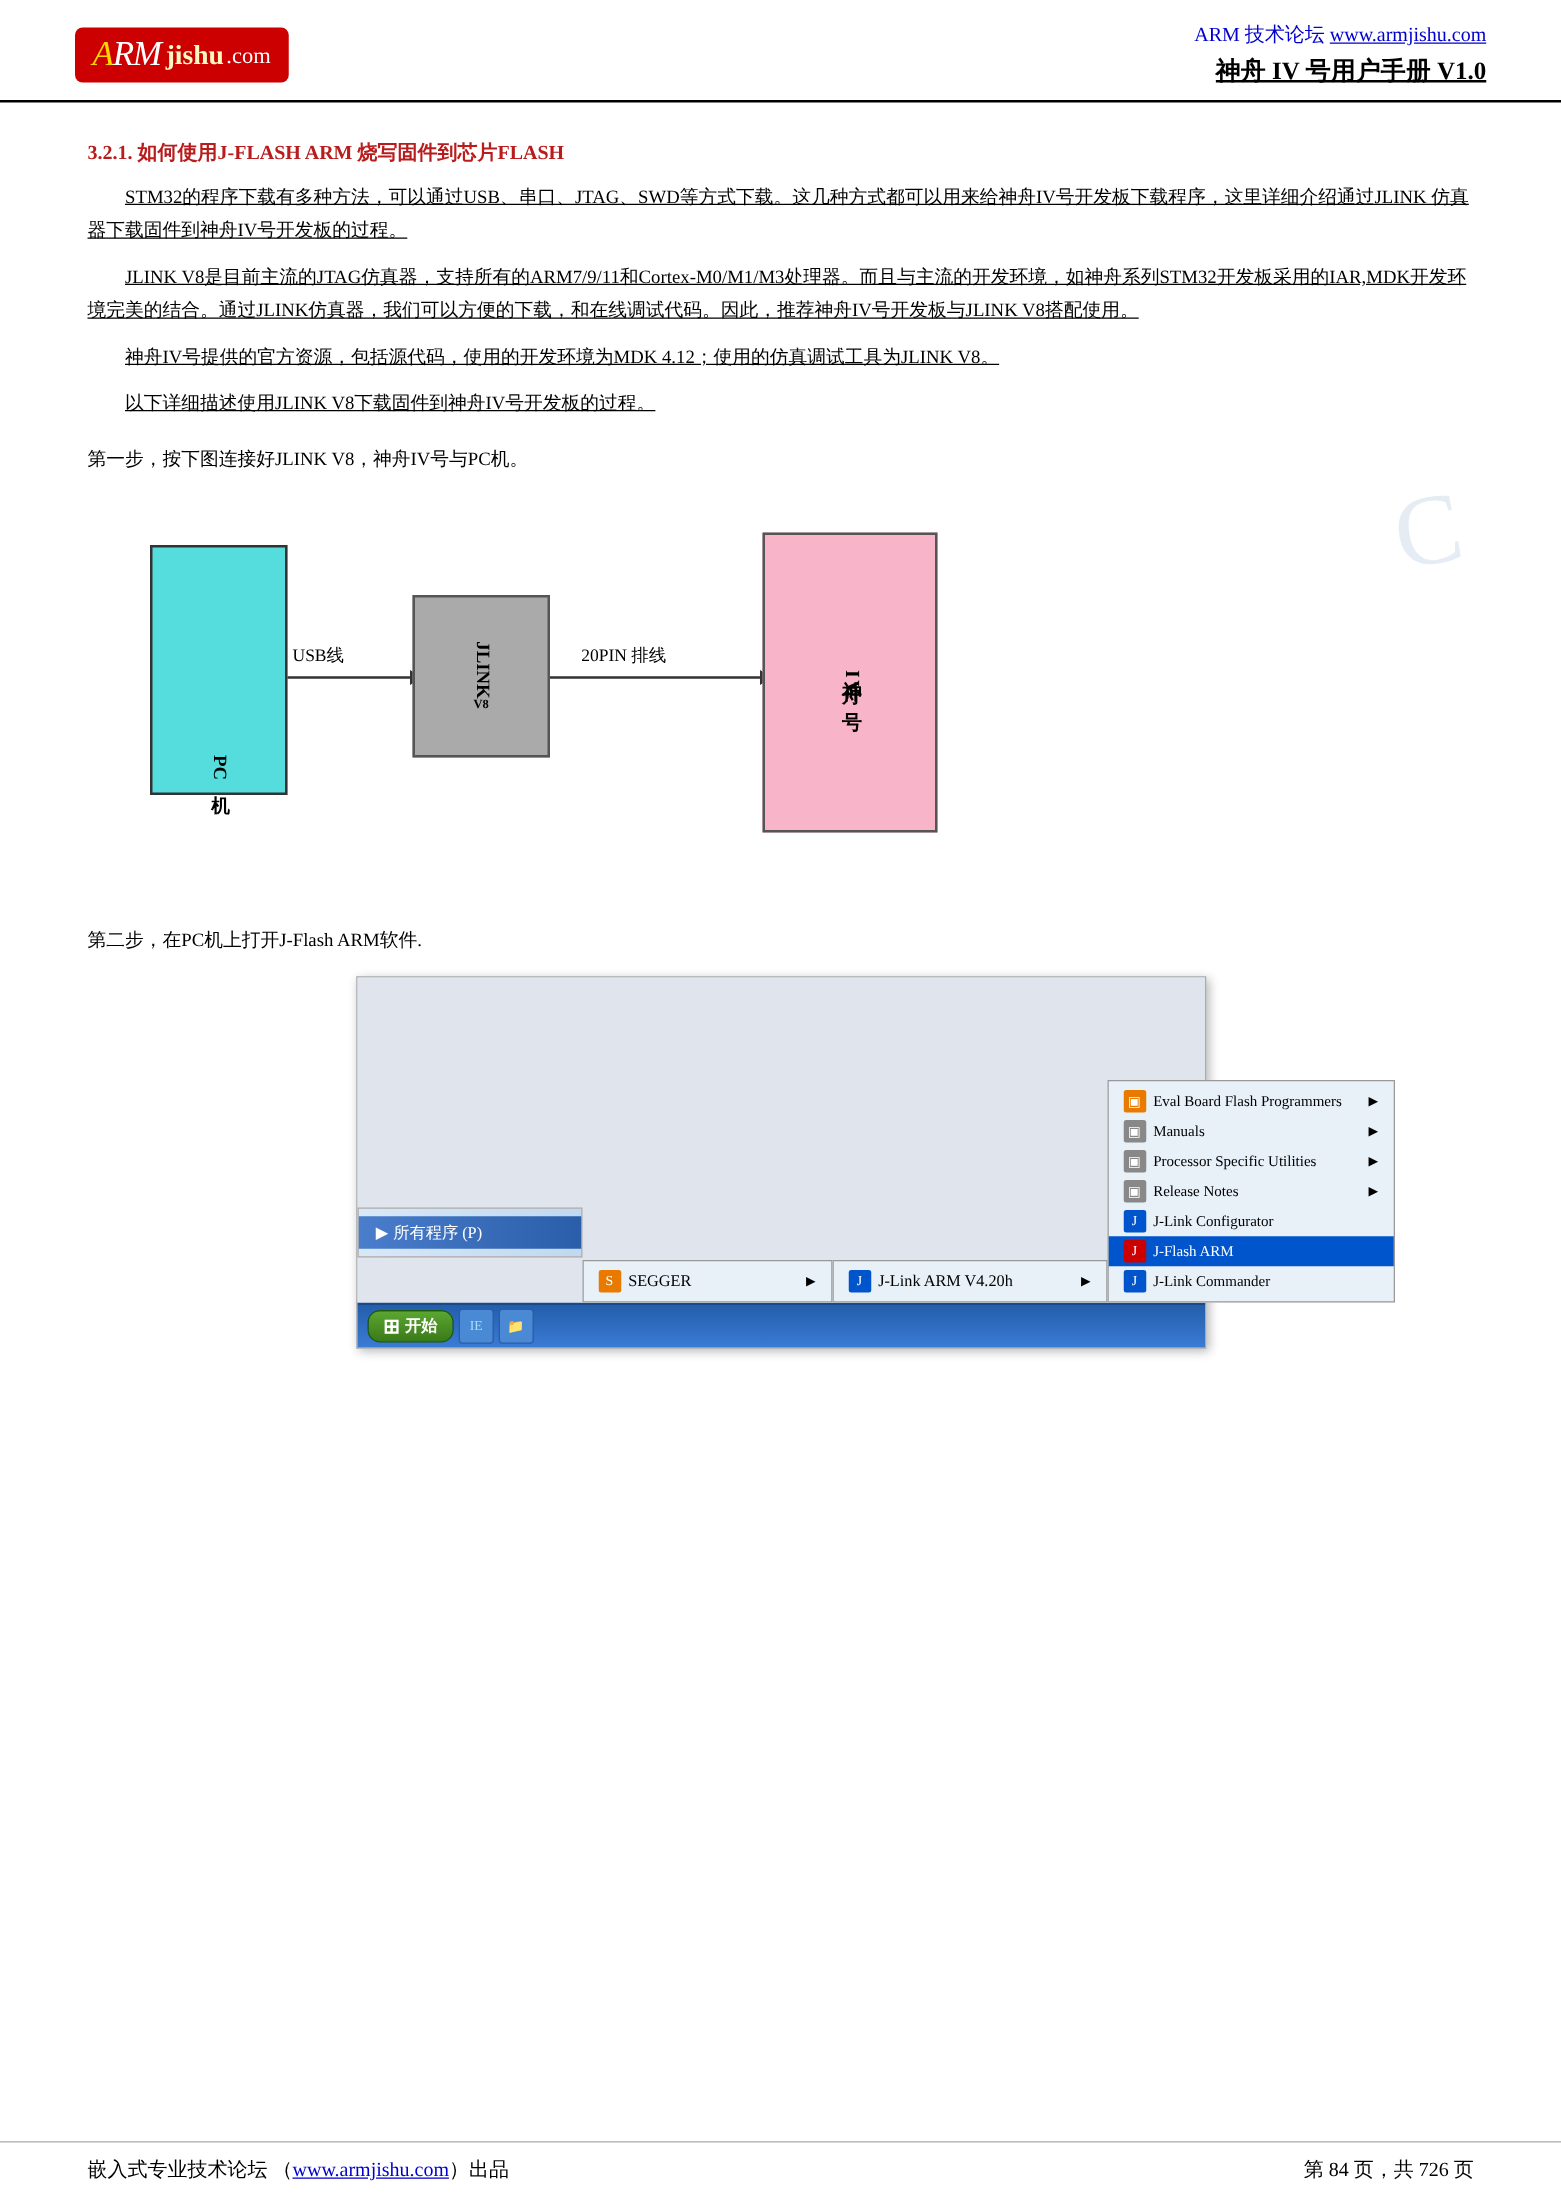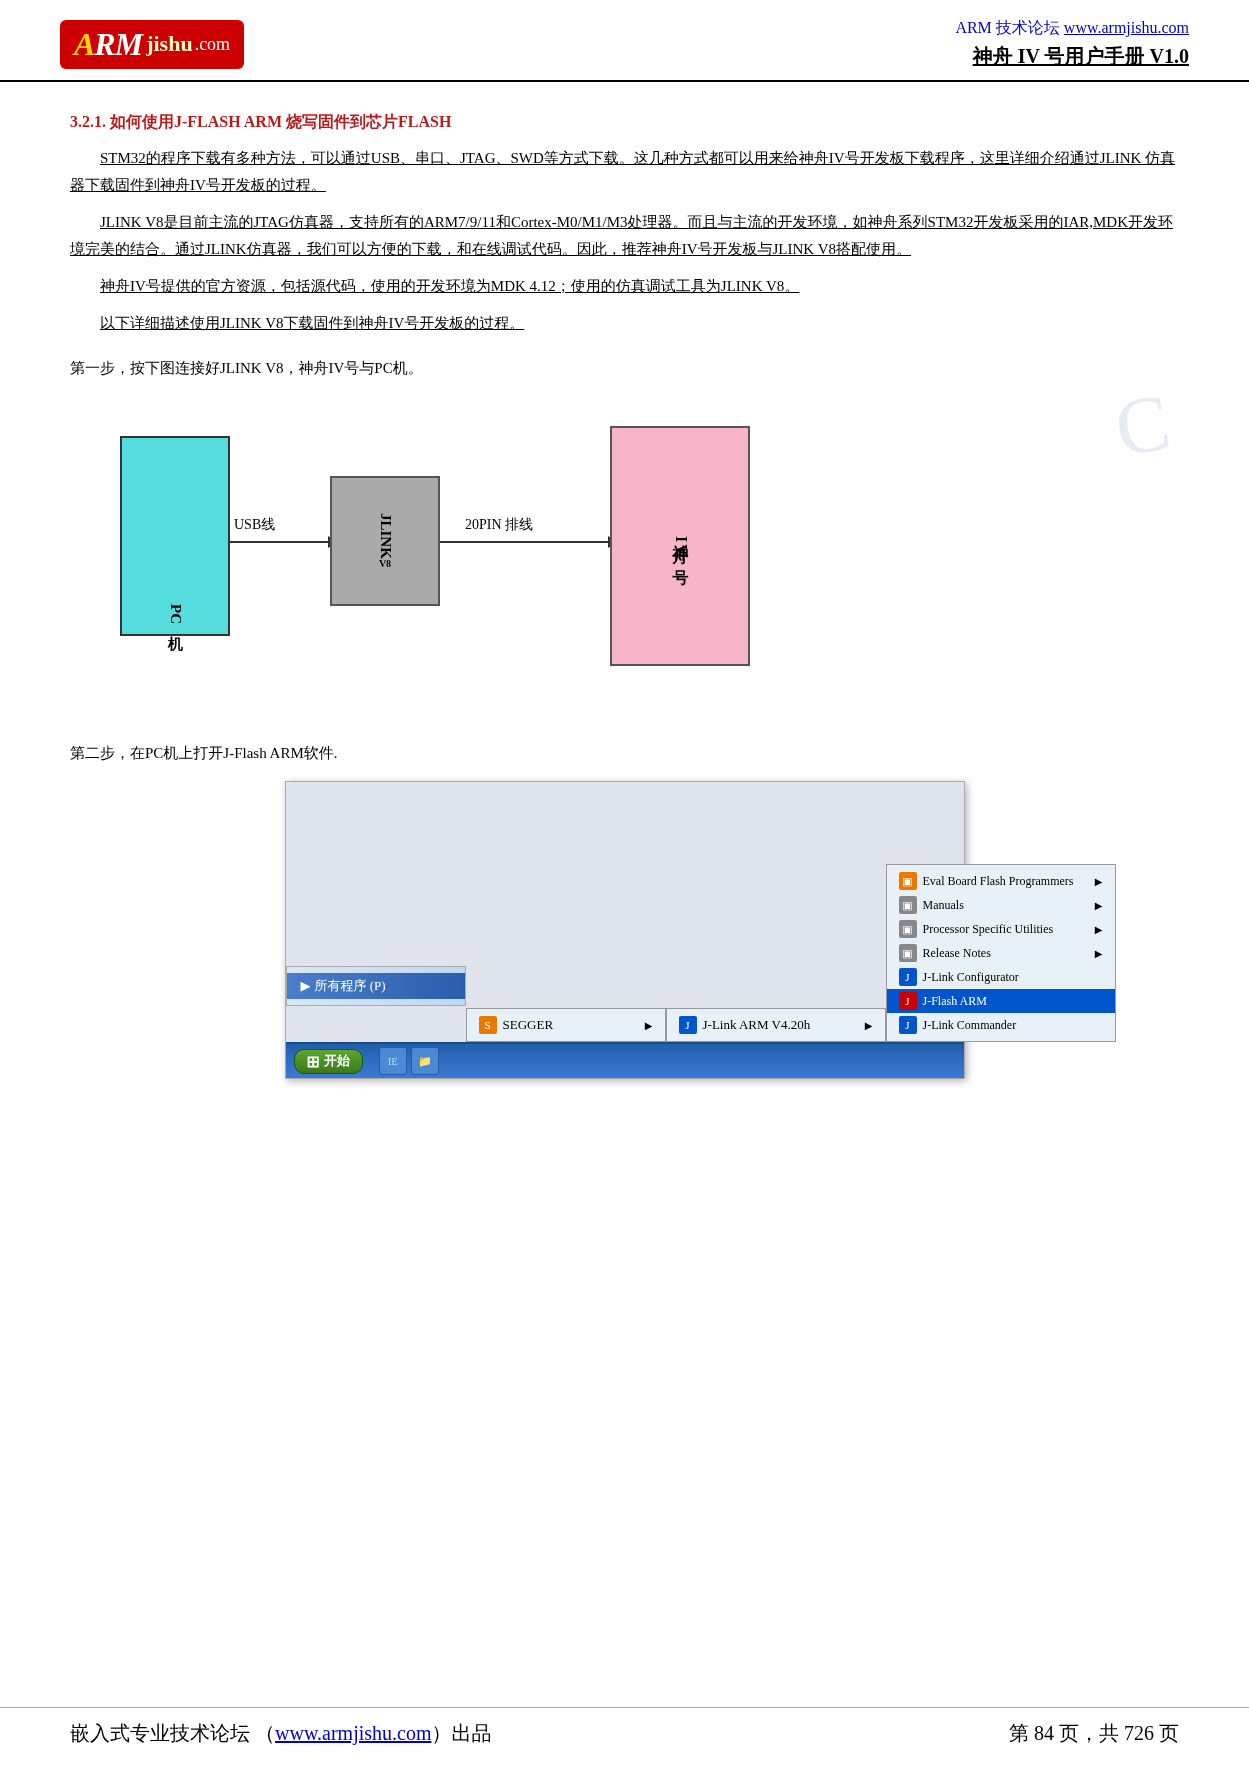--- a/index.html
+++ b/index.html
@@ -32,22 +32,22 @@
     }
     .logo-box {
       background: #c00;
       border-radius: 6px;
       padding: 6px 14px;
       display: flex;
       align-items: center;
     }
     .logo-arm {
       color: #fff;
-      font-size: 32px;
-      font-weight: bold;
+      font-size: 28px;
+      font-weight: normal;
       font-style: italic;
       letter-spacing: -1px;
     }
     .logo-jishu {
       font-size: 22px;
       font-weight: bold;
       color: #fef9c3;
       margin-left: 4px;
     }
     .logo-dot-com {
@@ -227,21 +227,21 @@
       font-weight: bold;
       display: flex;
       align-items: center;
       gap: 4px;
       border: 1px solid #1a5a08;
     }
     .start-win-icon {
       font-size: 16px;
     }
     .taskbar-icons {
-      margin-left: 16px;
+      margin-left: 4px;
       display: flex;
       gap: 4px;
       text-align: center;
     }
     .taskbar-icon-btn {
       width: 28px;
       height: 28px;
       background: #4a8ad4;
       border: 1px solid #2a5aaa;
       border-radius: 3px;
@@ -334,21 +334,21 @@
     .footer {
       position: absolute;
       bottom: 20px;
       left: 0;
       right: 0;
       display: flex;
       justify-content: space-between;
       padding: 0 70px;
       border-top: 1px solid #aaa;
       padding-top: 12px;
-      font-size: 20px;
+      font-size: 16px;
     }
     .footer a {
       color: #00c;
       text-decoration: underline;
     }
     
     .watermark {
       position: absolute;
       right: 80px;
       top: 380px;

